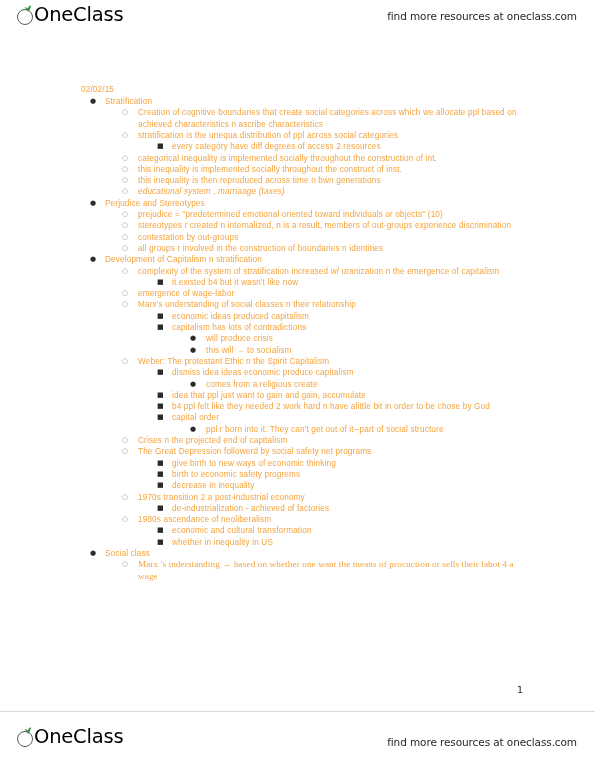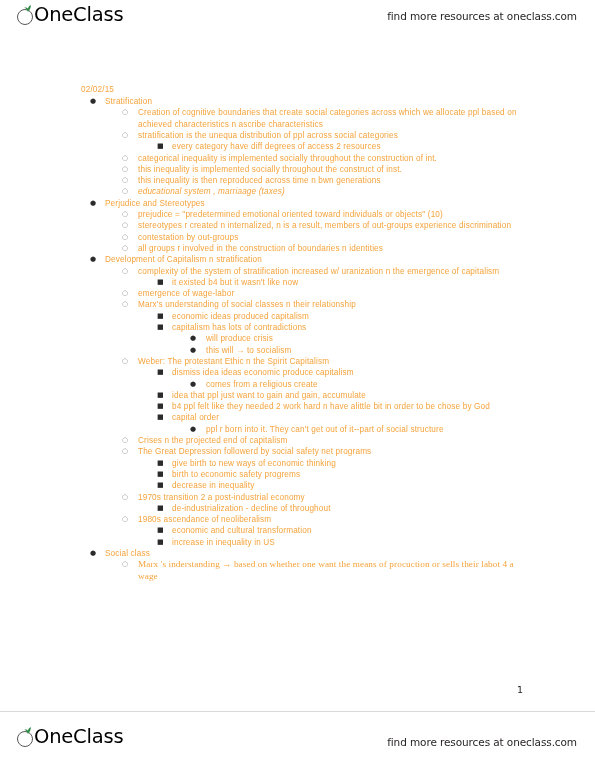--- a/index.html
+++ b/index.html
@@ -189,24 +189,24 @@
       <div class="note-line lvl3" style="top: 389.8px;"><span class="bullet square">■</span><span class="note-text">idea that ppl just want to gain and gain, accumulate</span></div>
       <div class="note-line lvl3" style="top: 401.1px;"><span class="bullet square">■</span><span class="note-text">b4 ppl felt like they needed 2 work hard n have alittle bit in order to be chose by God</span></div>
       <div class="note-line lvl3" style="top: 412.4px;"><span class="bullet square">■</span><span class="note-text">capital order</span></div>
       <div class="note-line lvl4" style="top: 423.7px;"><span class="bullet disc2">●</span><span class="note-text">ppl r born into it. They can't get out of it--part of social structure</span></div>
       <div class="note-line lvl2" style="top: 435px;"><span class="bullet circle">○</span><span class="note-text">Crises n the projected end of capitalism</span></div>
       <div class="note-line lvl2" style="top: 446.3px;"><span class="bullet circle">○</span><span class="note-text">The Great Depression followerd by social safety net programs</span></div>
       <div class="note-line lvl3" style="top: 457.6px;"><span class="bullet square">■</span><span class="note-text">give birth to new ways of economic thinking</span></div>
       <div class="note-line lvl3" style="top: 468.9px;"><span class="bullet square">■</span><span class="note-text">birth to economic safety progrems</span></div>
       <div class="note-line lvl3" style="top: 480.2px;"><span class="bullet square">■</span><span class="note-text">decrease in inequality</span></div>
       <div class="note-line lvl2" style="top: 491.5px;"><span class="bullet circle">○</span><span class="note-text">1970s transition 2 a post-industrial economy</span></div>
-      <div class="note-line lvl3" style="top: 502.8px;"><span class="bullet square">■</span><span class="note-text">de-industrialization - decline of throughout</span></div>
+      <div class="note-line lvl3" style="top: 502.8px;"><span class="bullet square">■</span><span class="note-text">de-industrialization - achieved of factories</span></div>
       <div class="note-line lvl2" style="top: 514.1px;"><span class="bullet circle">○</span><span class="note-text">1980s ascendance of neoliberalism</span></div>
       <div class="note-line lvl3" style="top: 525.4px;"><span class="bullet square">■</span><span class="note-text">economic and cultural transformation</span></div>
-      <div class="note-line lvl3" style="top: 536.7px;"><span class="bullet square">■</span><span class="note-text">increase in inequality in US</span></div>
+      <div class="note-line lvl3" style="top: 536.7px;"><span class="bullet square">■</span><span class="note-text">whether in inequality in US</span></div>
       <div class="note-line lvl1" style="top: 548px;"><span class="bullet disc">●</span><span class="note-text">Social class</span></div>
       <div class="note-line lvl2 serif" style="top: 559.3px;"><span class="bullet circle">○</span><span class="note-text">Marx 's inderstanding → based on whether one want the means of procuction or sells their labot 4 a wage</span></div>
     </div>
 </div>
 
 <div class="page-number">1</div>
 
 <div class="page-footer">
   <div class="footer-brand">
     <span class="brand-logo">

